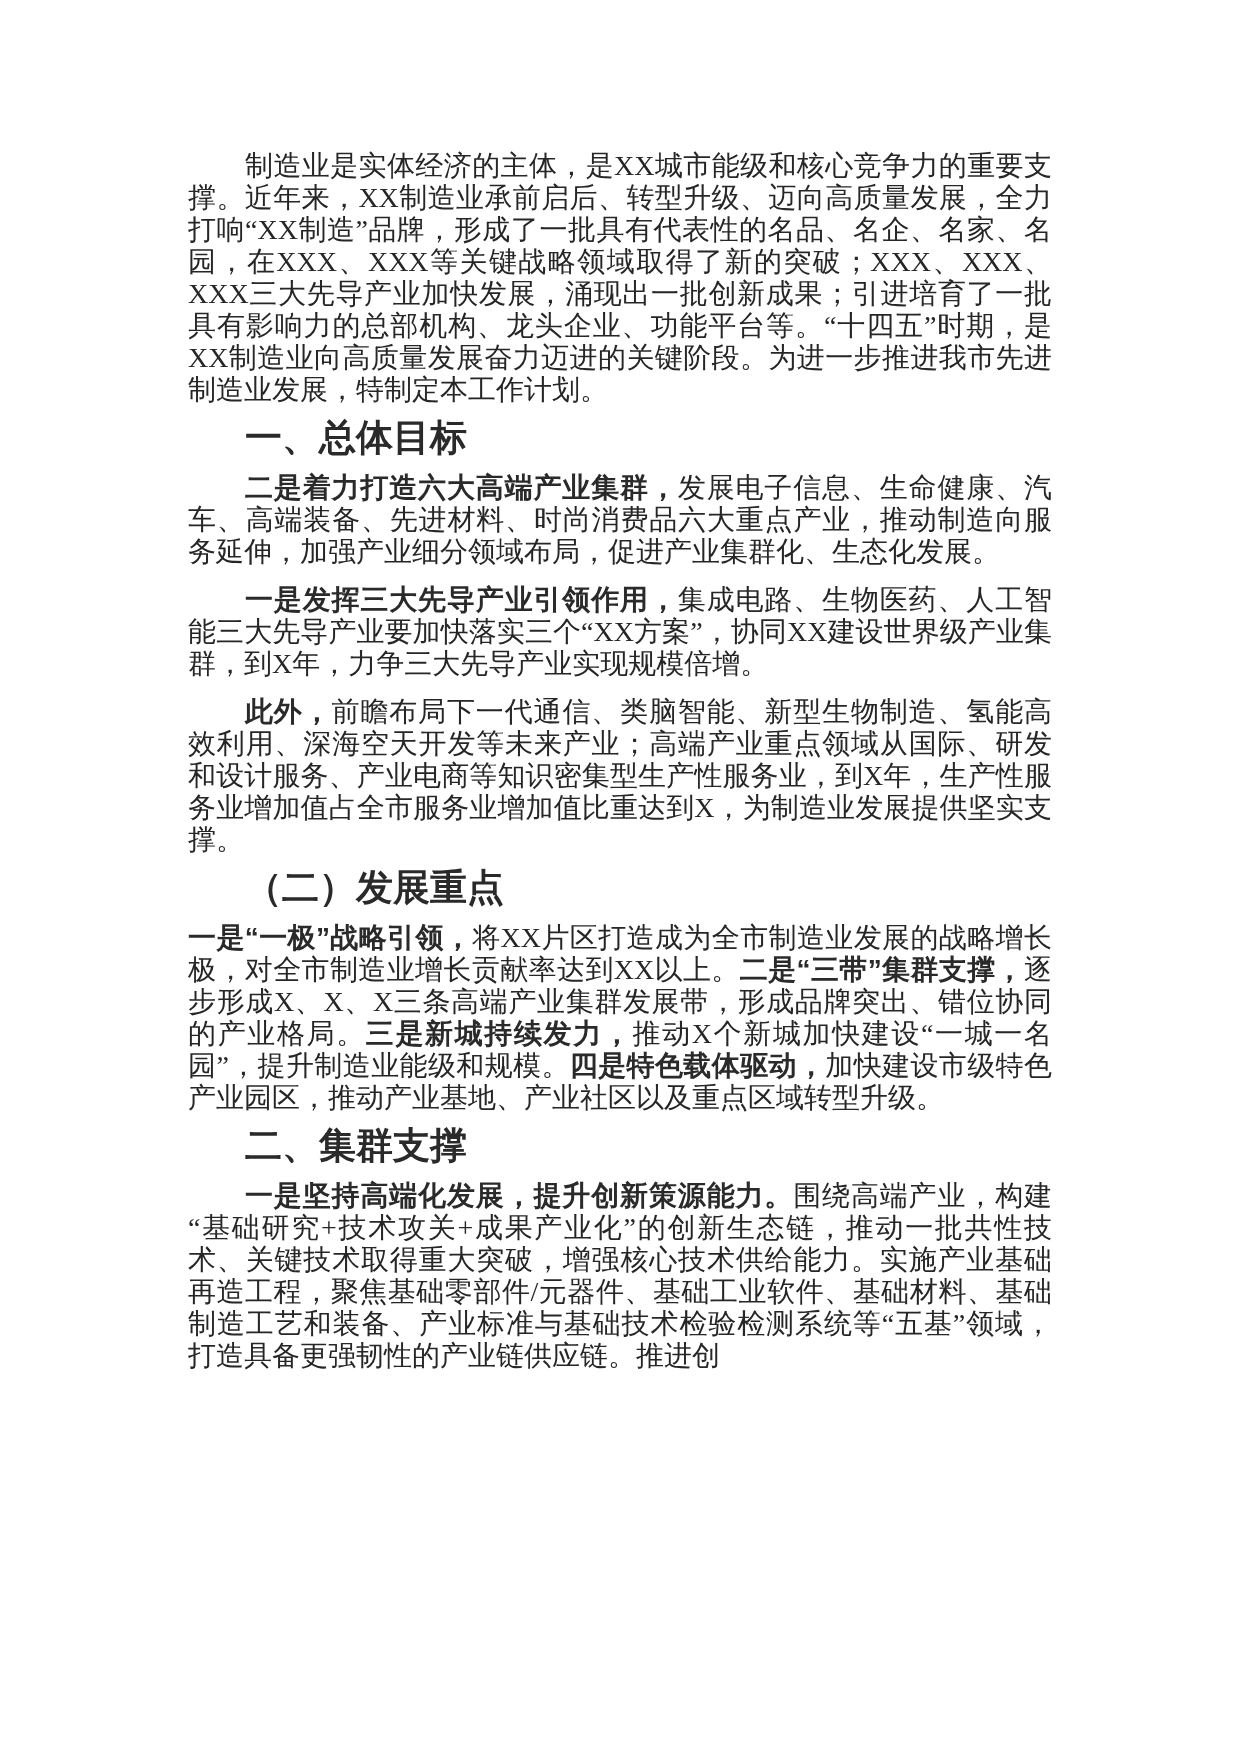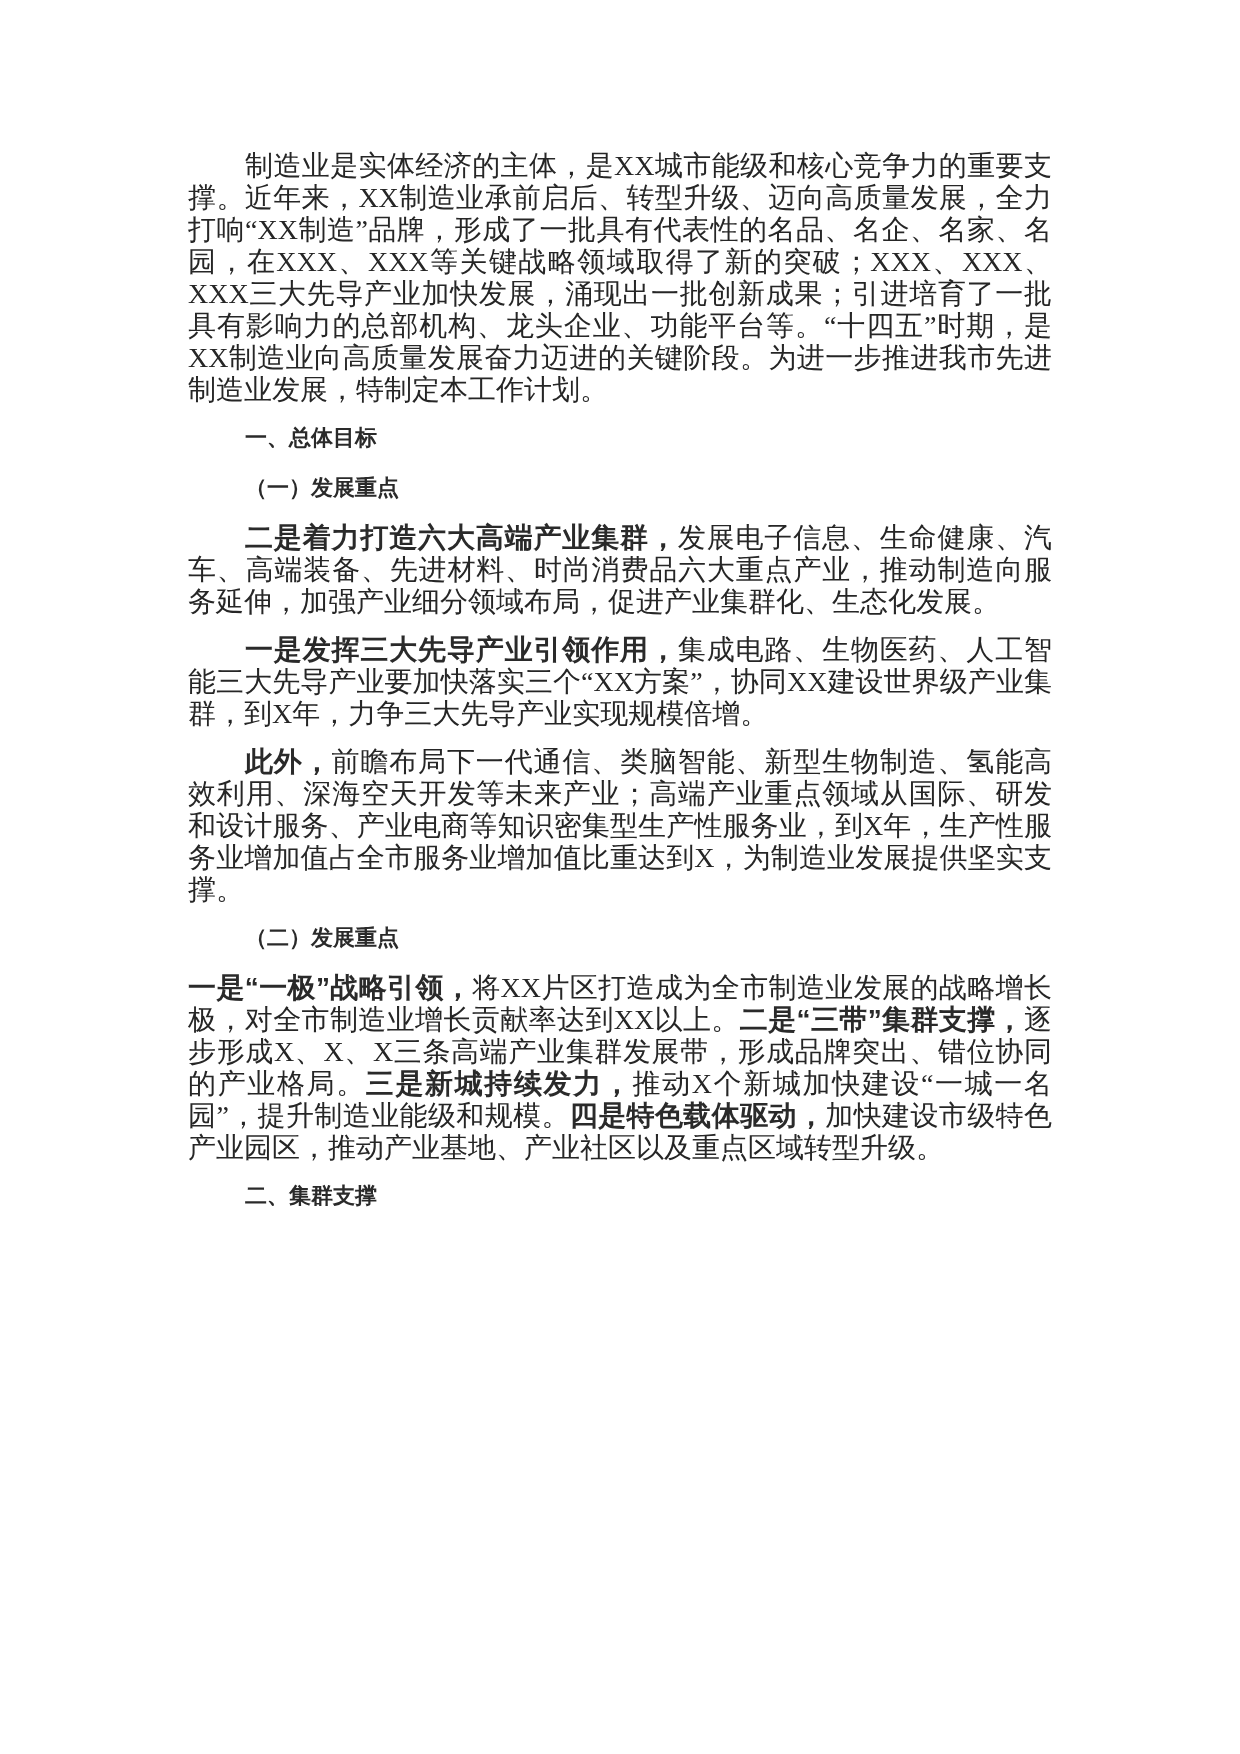--- a/index.html
+++ b/index.html
@@ -28,21 +28,21 @@
   .para {
     margin: 0 0 16px 0;
   }
   .para.indent {
     text-indent: 57px;
   }
   .para.no-indent {
     text-indent: 0;
   }
   .heading {
-    font-size: 22px;
+    font-size: 37px;
     line-height: 32px;
     font-weight: 700;
     color: var(--heading-color, #2a2a2a);
     font-family: "Liberation Sans", "DejaVu Sans", sans-serif;
     text-indent: 57px;
     margin: 16px 0 18px 0;
     text-align: left;
   }
   .run-bold {
     font-weight: 700;
@@ -53,21 +53,21 @@
     font-weight: 400;
   }
 </style>
 </head>
 <body>
 
 <div class="page">
   <main class="doc-body">
       <p class="para indent"><span class="run-normal">制造业是实体经济的主体，是XX城市能级和核心竞争力的重要支撑。近年来，XX制造业承前启后、转型升级、迈向高质量发展，全力打响“XX制造”品牌，形成了一批具有代表性的名品、名企、名家、名园，在XXX、XXX等关键战略领域取得了新的突破；XXX、XXX、XXX三大先导产业加快发展，涌现出一批创新成果；引进培育了一批具有影响力的总部机构、龙头企业、功能平台等。“十四五”时期，是XX制造业向高质量发展奋力迈进的关键阶段。为进一步推进我市先进制造业发展，特制定本工作计划。</span></p>
       <h2 class="heading">一、总体目标</h2>
-      <h2 class="heading">（一）发展重点</h2>
       <p class="para indent"><span class="run-bold">二是着力打造六大高端产业集群，</span><span class="run-normal">发展电子信息、生命健康、汽车、高端装备、先进材料、时尚消费品六大重点产业，推动制造向服务延伸，加强产业细分领域布局，促进产业集群化、生态化发展。</span></p>
       <p class="para indent"><span class="run-bold">一是发挥三大先导产业引领作用，</span><span class="run-normal">集成电路、生物医药、人工智能三大先导产业要加快落实三个“XX方案”，协同XX建设世界级产业集群，到X年，力争三大先导产业实现规模倍增。</span></p>
       <p class="para indent"><span class="run-bold">此外，</span><span class="run-normal">前瞻布局下一代通信、类脑智能、新型生物制造、氢能高效利用、深海空天开发等未来产业；高端产业重点领域从国际、研发和设计服务、产业电商等知识密集型生产性服务业，到X年，生产性服务业增加值占全市服务业增加值比重达到X，为制造业发展提供坚实支撑。</span></p>
       <h2 class="heading">（二）发展重点</h2>
       <p class="para no-indent"><span class="run-bold">一是“一极”战略引领，</span><span class="run-normal">将XX片区打造成为全市制造业发展的战略增长极，对全市制造业增长贡献率达到XX以上。</span><span class="run-bold">二是“三带”集群支撑，</span><span class="run-normal">逐步形成X、X、X三条高端产业集群发展带，形成品牌突出、错位协同的产业格局。</span><span class="run-bold">三是新城持续发力，</span><span class="run-normal">推动X个新城加快建设“一城一名园”，提升制造业能级和规模。</span><span class="run-bold">四是特色载体驱动，</span><span class="run-normal">加快建设市级特色产业园区，推动产业基地、产业社区以及重点区域转型升级。</span></p>
       <h2 class="heading">二、集群支撑</h2>
+      <p class="para indent"><span class="run-bold">一是坚持高端化发展，提升创新策源能力。</span><span class="run-normal">围绕高端产业，构建“基础研究+技术攻关+成果产业化”的创新生态链，推动一批共性技术、关键技术取得重大突破，增强核心技术供给能力。实施产业基础再造工程，聚焦基础零部件/元器件、基础工业软件、基础材料、基础制造工艺和装备、产业标准与基础技术检验检测系统等“五基”领域，打造具备更强韧性的产业链供应链。推进创</span></p>
     </main>
 </div>
 
 </body></html>

